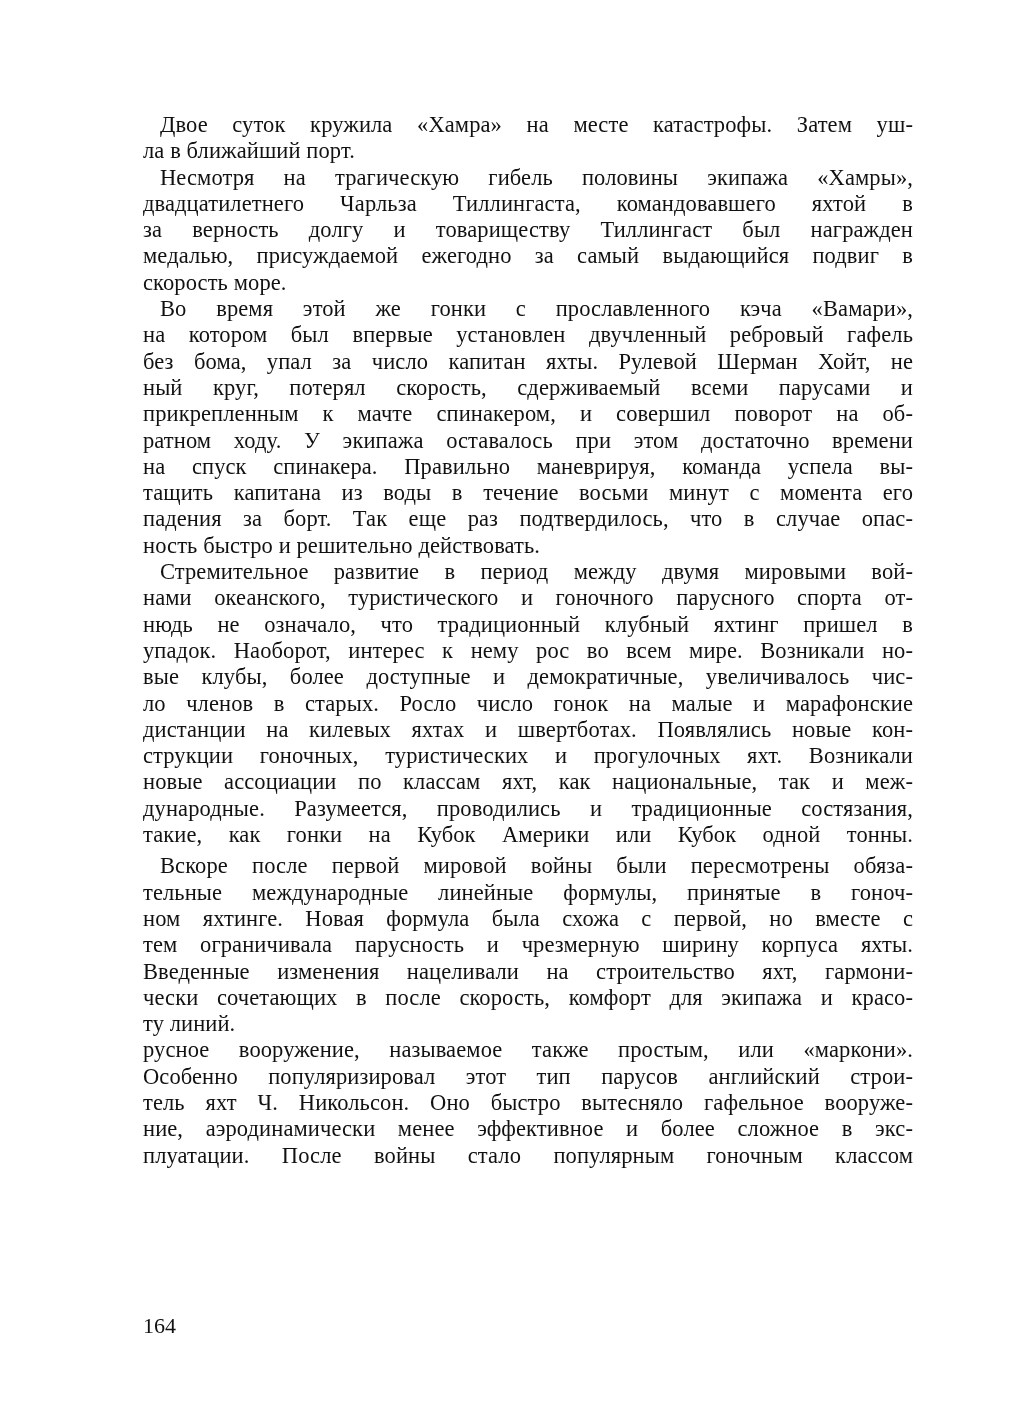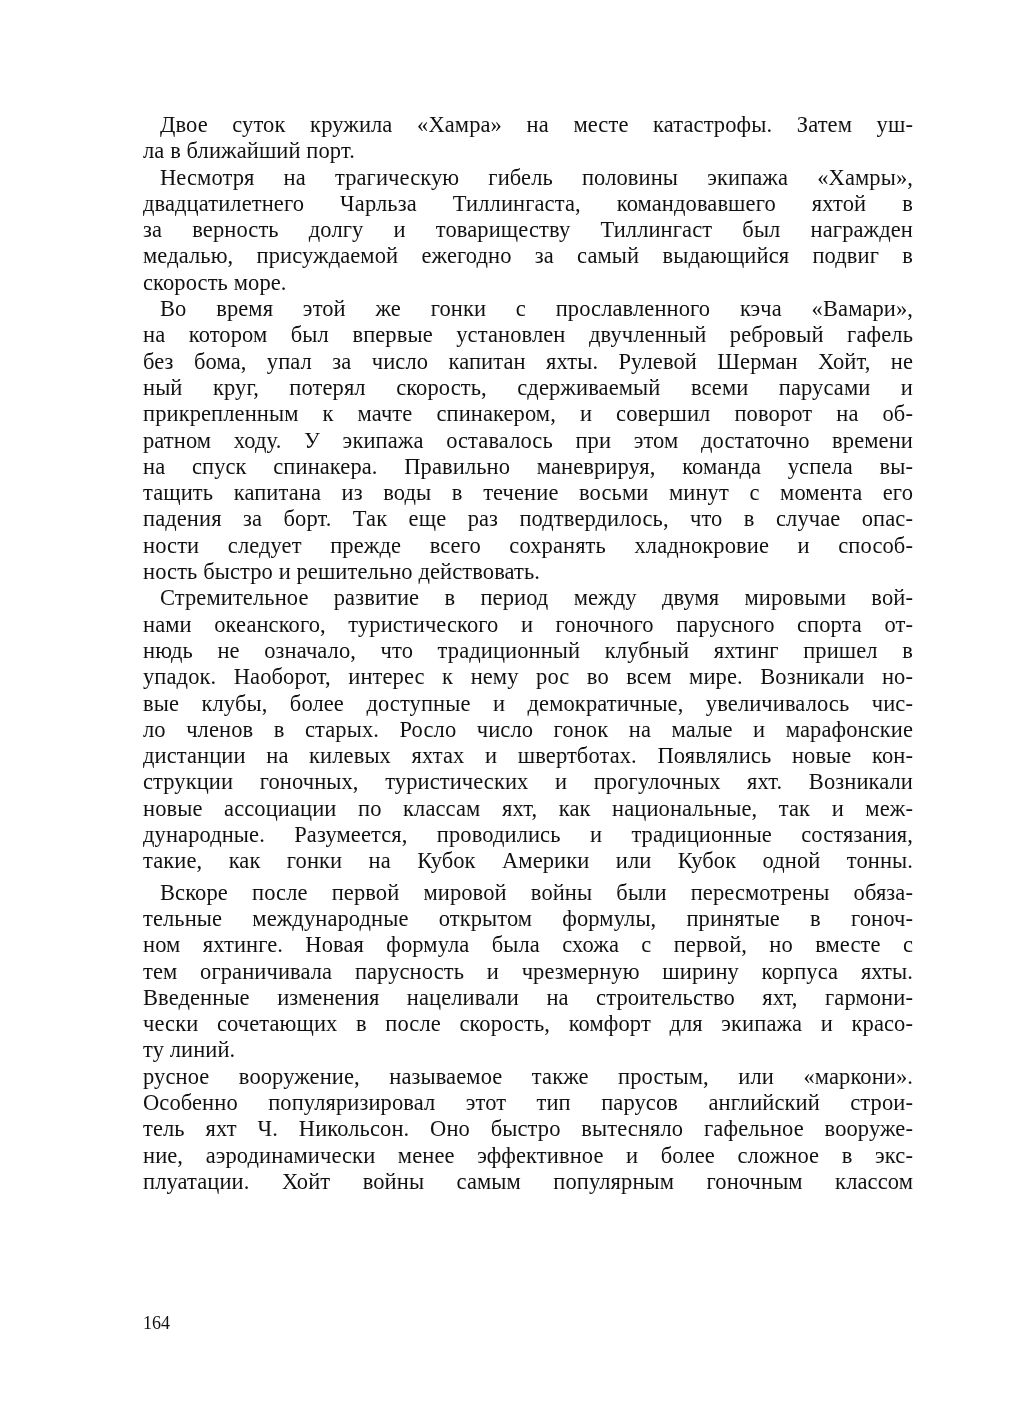--- a/index.html
+++ b/index.html
@@ -41,21 +41,21 @@
     .para {
       margin: 0;
     }
     .para.gap {
       margin-top: 5px;
     }
     .page-number {
       position: absolute;
       left: 143px;
       top: 1313px;
-      font-size: 18px;
+      font-size: 22px;
       font-family: "Liberation Serif", "DejaVu Serif", serif;
       color: #111111;
     }
   </style>
 </head>
 <body>
 
 <div class="page">
 
   <div class="para">
@@ -74,51 +74,50 @@
   <div class="para">
     <span class="line indent">Во время этой же гонки с прославленного кэча «Вамари»,</span>
     <span class="line">на котором был впервые установлен двучленный ребровый гафель</span>
     <span class="line">без бома, упал за число капитан яхты. Рулевой Шерман Хойт, не</span>
     <span class="line">ный круг, потерял скорость, сдерживаемый всеми парусами и</span>
     <span class="line">прикрепленным к мачте спинакером, и совершил поворот на об-</span>
     <span class="line">ратном ходу. У экипажа оставалось при этом достаточно времени</span>
     <span class="line">на спуск спинакера. Правильно маневрируя, команда успела вы-</span>
     <span class="line">тащить капитана из воды в течение восьми минут с момента его</span>
     <span class="line">падения за борт. Так еще раз подтвердилось, что в случае опас-</span>
-    <span class="line">ности следует прежде всего сохранять хладнокровие и способ-</span>
     <span class="line last">ность быстро и решительно действовать.</span>
   </div>
 
   <div class="para">
     <span class="line indent">Стремительное развитие в период между двумя мировыми вой-</span>
     <span class="line">нами океанского, туристического и гоночного парусного спорта от-</span>
     <span class="line">нюдь не означало, что традиционный клубный яхтинг пришел в</span>
     <span class="line">упадок. Наоборот, интерес к нему рос во всем мире. Возникали но-</span>
     <span class="line">вые клубы, более доступные и демократичные, увеличивалось чис-</span>
     <span class="line">ло членов в старых. Росло число гонок на малые и марафонские</span>
     <span class="line">дистанции на килевых яхтах и швертботах. Появлялись новые кон-</span>
     <span class="line">струкции гоночных, туристических и прогулочных яхт. Возникали</span>
     <span class="line">новые ассоциации по классам яхт, как национальные, так и меж-</span>
     <span class="line">дународные. Разумеется, проводились и традиционные состязания,</span>
     <span class="line">такие, как гонки на Кубок Америки или Кубок одной тонны.</span>
   </div>
 
   <div class="para gap">
     <span class="line indent">Вскоре после первой мировой войны были пересмотрены обяза-</span>
-    <span class="line">тельные международные открытом формулы, принятые в гоноч-</span>
+    <span class="line">тельные международные линейные формулы, принятые в гоноч-</span>
     <span class="line">ном яхтинге. Новая формула была схожа с первой, но вместе с</span>
     <span class="line">тем ограничивала парусность и чрезмерную ширину корпуса яхты.</span>
     <span class="line">Введенные изменения нацеливали на строительство яхт, гармони-</span>
     <span class="line">чески сочетающих в после скорость, комфорт для экипажа и красо-</span>
     <span class="line last">ту линий.</span>
   </div>
 
   <div class="para">
     <span class="line">русное вооружение, называемое также простым, или «маркони».</span>
     <span class="line">Особенно популяризировал этот тип парусов английский строи-</span>
     <span class="line">тель яхт Ч. Никольсон. Оно быстро вытесняло гафельное вооруже-</span>
     <span class="line">ние, аэродинамически менее эффективное и более сложное в экс-</span>
-    <span class="line">плуатации. Хойт войны самым популярным гоночным классом</span>
+    <span class="line">плуатации. После войны стало популярным гоночным классом</span>
   </div>
 
 </div>
 
 <div class="page-number">164</div>
 
 </body></html>

